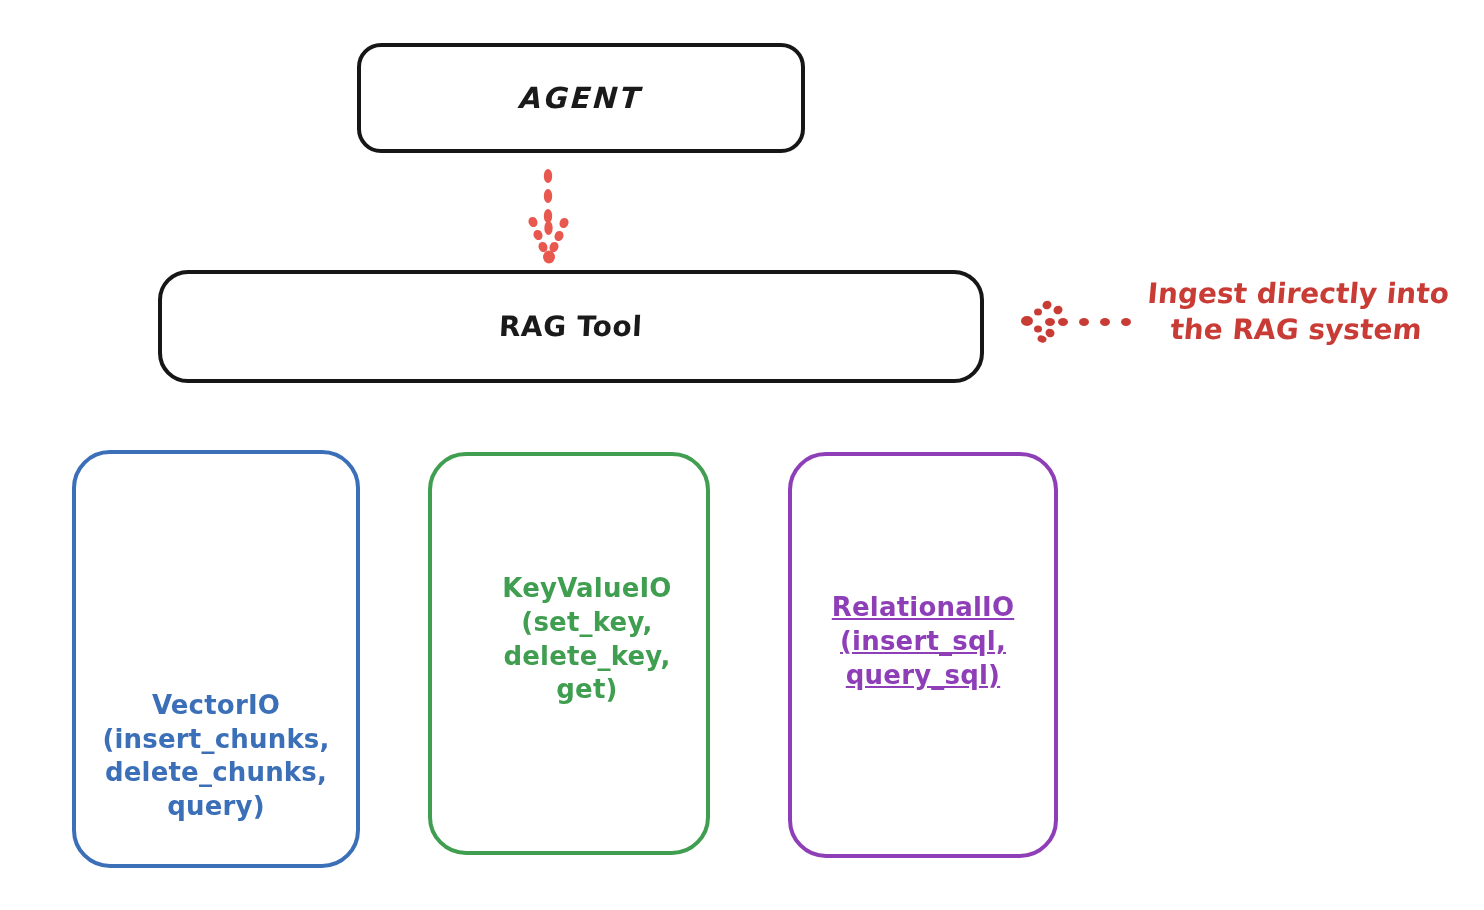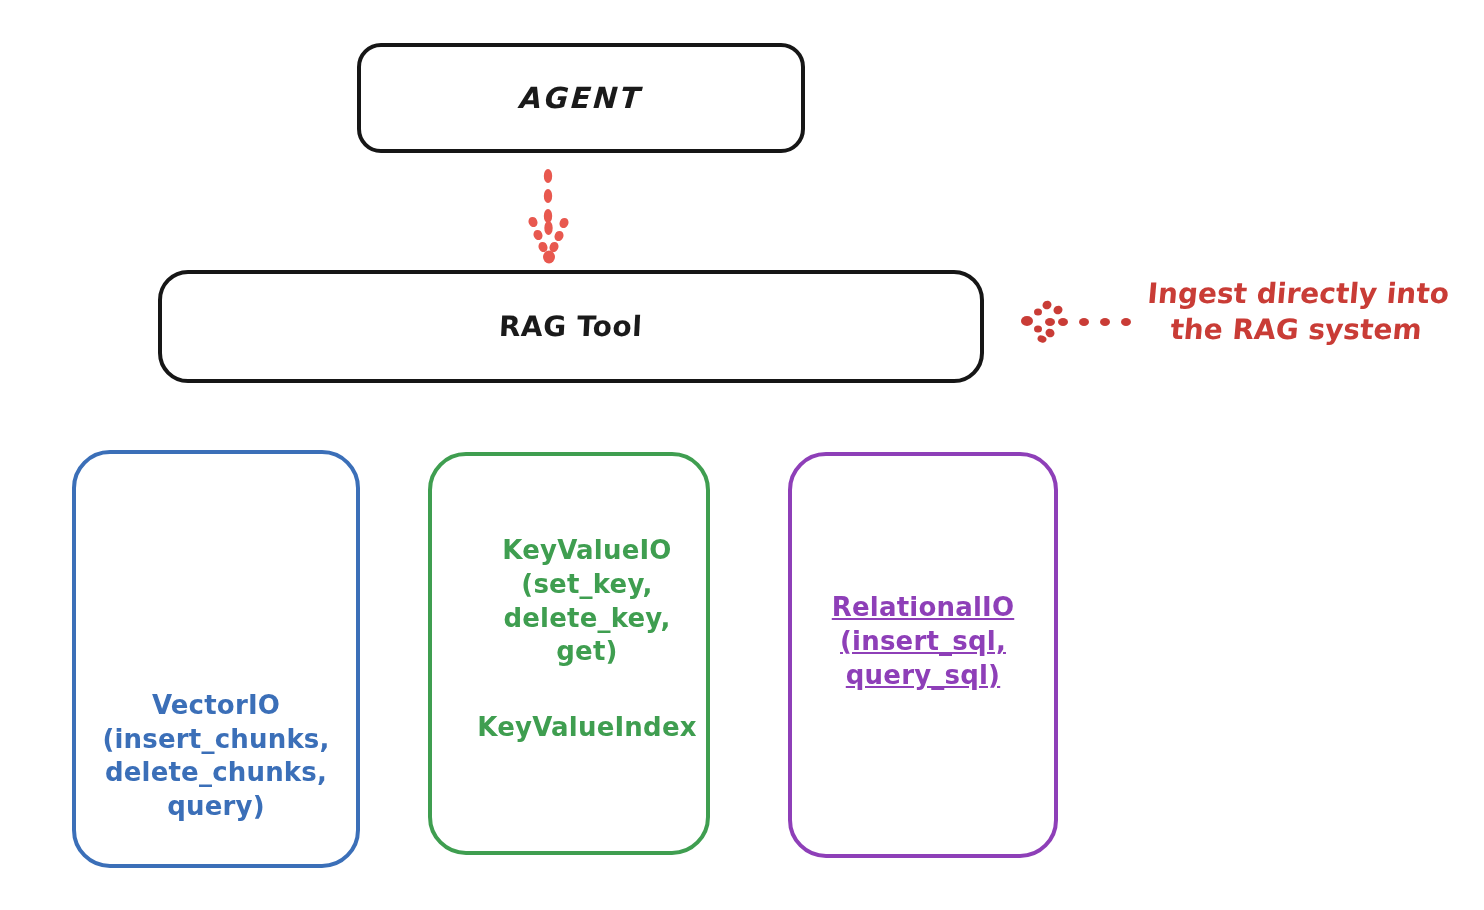--- a/index.html
+++ b/index.html
@@ -212,21 +212,20 @@
 
   <div class="node node-colored" id="vector-node">
     <div class="io-body">
       <div class="io-title">VectorIO<br>(insert_chunks,<br>delete_chunks,<br>query)</div>
     </div>
   </div>
 
   <div class="node node-colored" id="keyvalue-node">
     <div class="io-body">
       <div class="io-title">KeyValueIO<br>(set_key,<br>delete_key, get)</div>
-      <div class="io-index">KeyValueIndex</div>
     </div>
   </div>
 
   <div class="node node-colored" id="relational-node">
     <div class="io-body">
       <div class="io-title">RelationalIO<br>(insert_sql,<br>query_sql)</div>
     </div>
   </div>
 
 </div>

